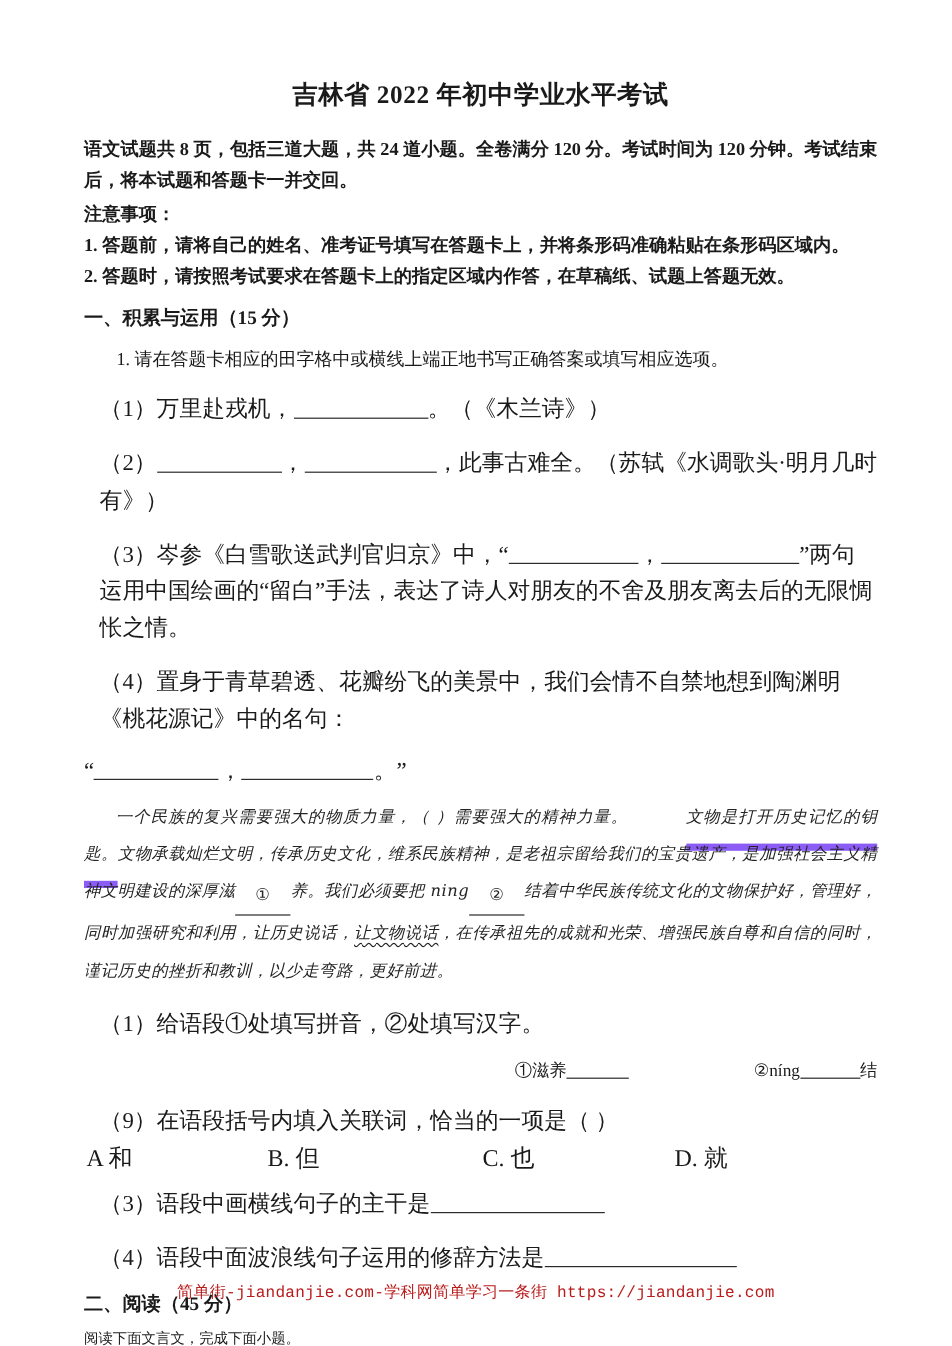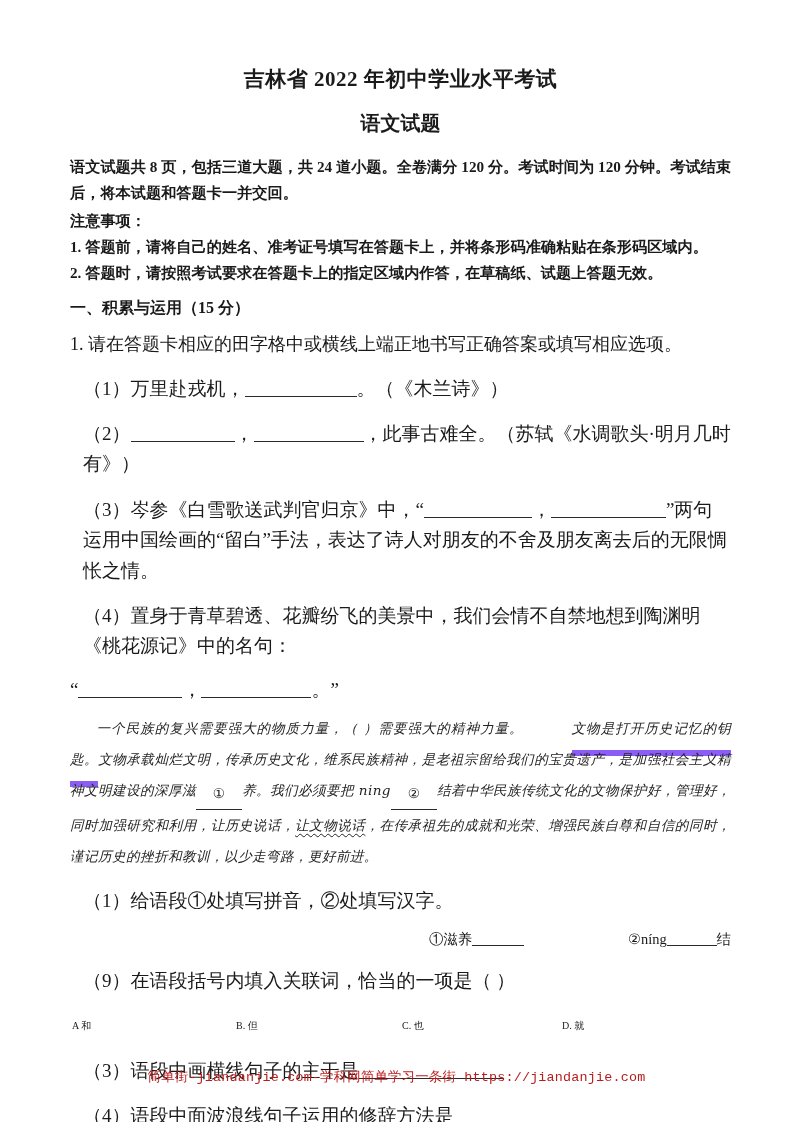--- a/index.html
+++ b/index.html
@@ -74,23 +74,24 @@
   .sec-h2 {
     font-weight: bold;
     font-size: 16px;
     margin-top: 1px;
     padding-left: 9px;
     line-height: 1.6;
   }
 
   
   .q {
-    font-size: 18px;
+    font-size: 15px;
     line-height: 1.6;
     margin-top: 9px;
+    margin-left: 27px;
   }
   .sub {
     font-size: 19px;
     line-height: 1.6;
     margin-top: 15px;
     padding-left: 13px;
   }
   .sub-tight { margin-top: 13px; }
   .plain {
     font-size: 12px;
@@ -143,26 +144,26 @@
     text-align: center;
     vertical-align: -3px;
     font-style: normal;
   }
   .ib-w { width: 46px; }
 
   
   .opts {
     position: relative;
     height: 22px;
-    margin-top: 22px;
-    font-size: 10px;
+    margin-top: 2px;
+    font-size: 20px;
   }
   .opts span { position: absolute; top: 0; white-space: nowrap; }
   .opt-a { left: 2px; }
-  .opt-b { left: 166px; }
+  .opt-b { left: 153px; }
   .opt-c { left: 332px; text-align: right; }
   .opt-d { left: 492px; }
 
   
   .fill-row {
     font-size: 14.4px;
     margin-top: 12px;
     line-height: 1.6;
     text-align: right;
   }
@@ -180,21 +181,20 @@
     color: #b91c1c;
     letter-spacing: .2px;
   }
 </style>
 </head>
 <body>
 
 <div class="page">
 
   <div class="doc-title">吉林省 2022 年初中学业水平考试</div>
-  <div class="doc-subtitle">语文试题</div>
 
   <div class="intro">语文试题共 8 页，包括三道大题，共 24 道小题。全卷满分 120 分。考试时间为 120 分钟。考试结束后，将本试题和答题卡一并交回。</div>
   <div class="notice-head">注意事项：</div>
   <div class="notice-item">1. 答题前，请将自己的姓名、准考证号填写在答题卡上，并将条形码准确粘贴在条形码区域内。</div>
   <div class="notice-item">2. 答题时，请按照考试要求在答题卡上的指定区域内作答，在草稿纸、试题上答题无效。</div>
 
   <div class="sec-h1">一、积累与运用（15 分）</div>
 
   <div class="q">1. 请在答题卡相应的田字格中或横线上端正地书写正确答案或填写相应选项。</div>
 

